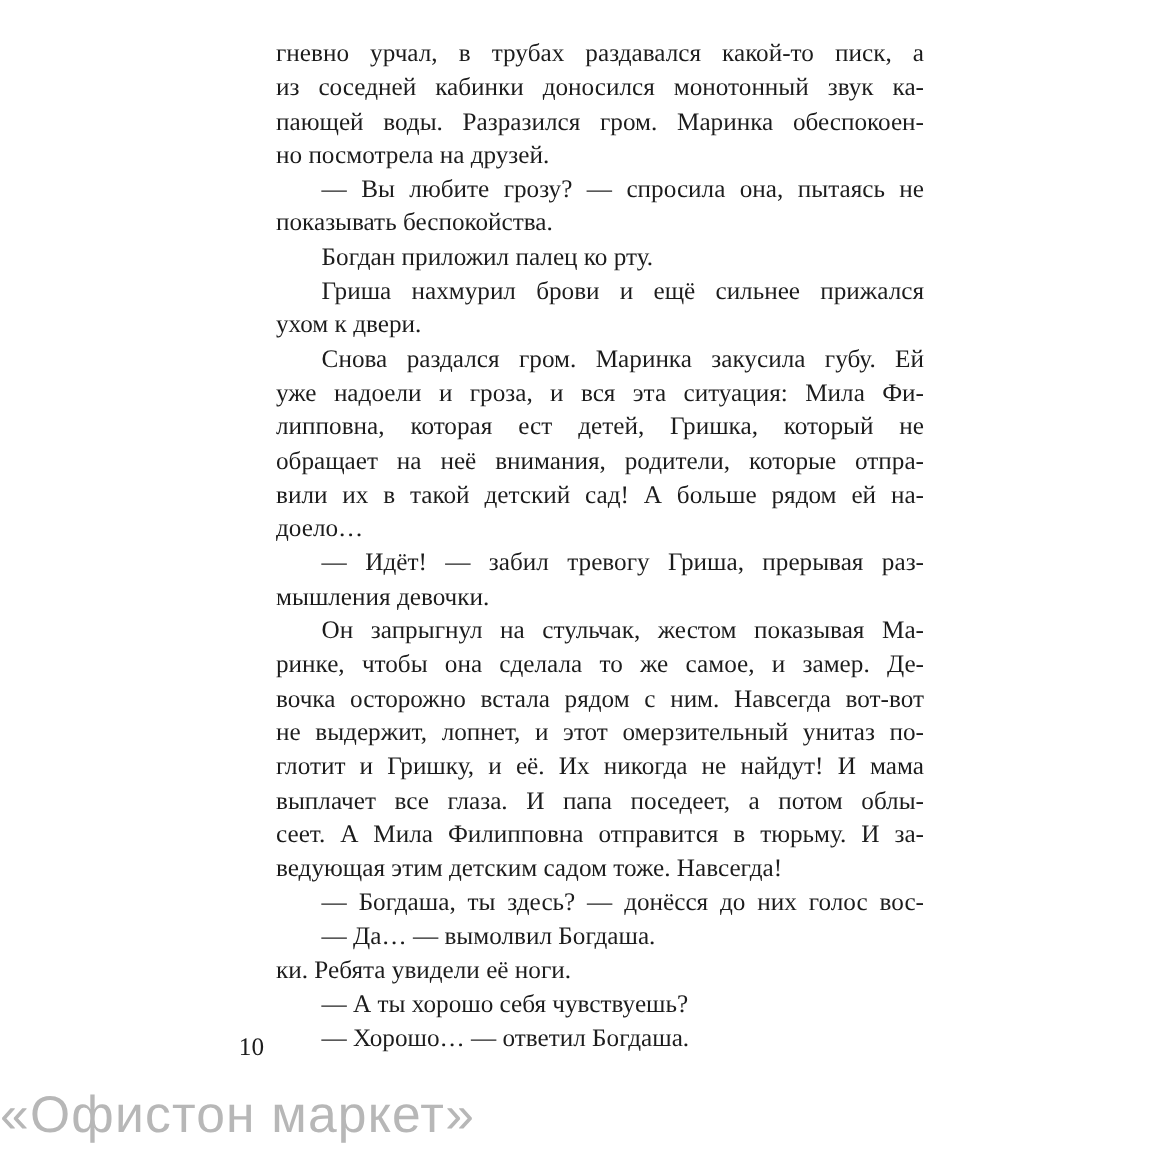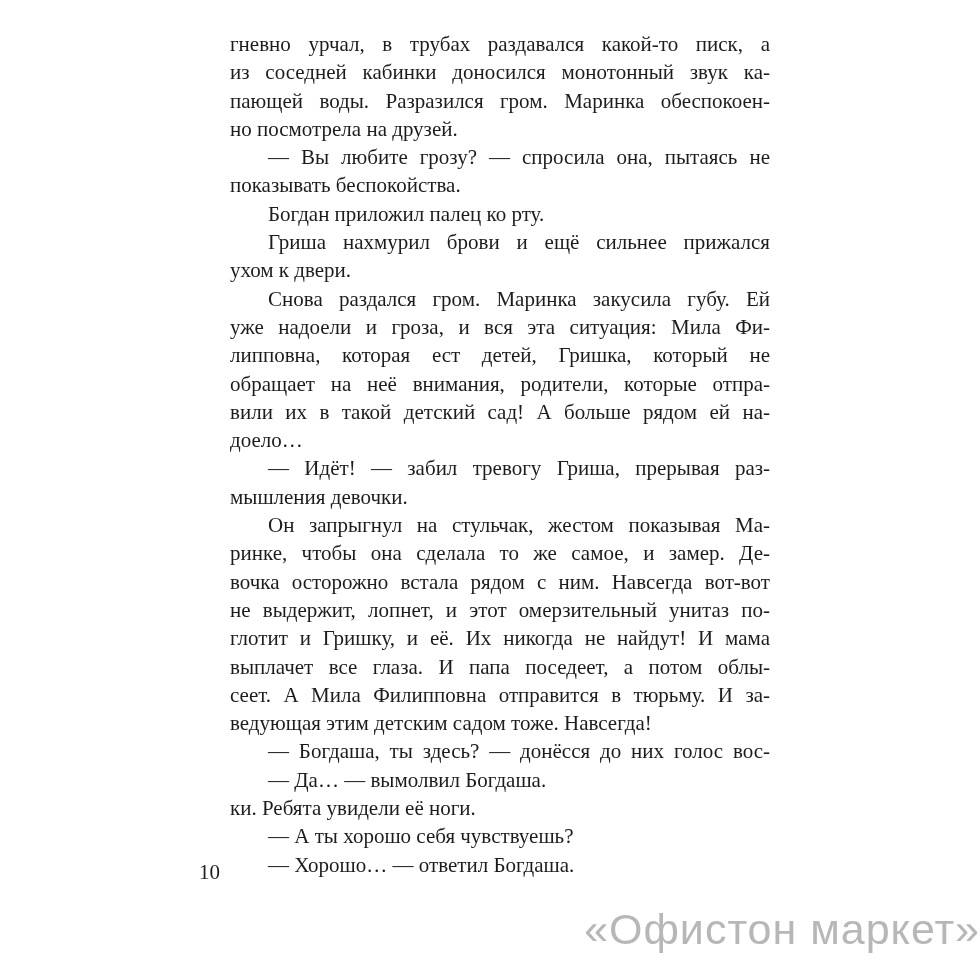--- a/index.html
+++ b/index.html
@@ -47,21 +47,21 @@
     font-size: 21px;
     line-height: 28.3px;
     color: #1c1c1c;
     margin-left: 13px;
   }
   .watermark {
     position: absolute;
     left: 0;
     right: 0;
     top: 906px;
-    text-align: right;
+    text-align: left;
     font-family: "Liberation Sans", sans-serif;
     font-size: 43px;
     line-height: 1.1;
     letter-spacing: 1px;
     color: rgba(138, 138, 138, 0.62);
     z-index: 5;
     pointer-events: none;
   }
 </style>
 </head>

